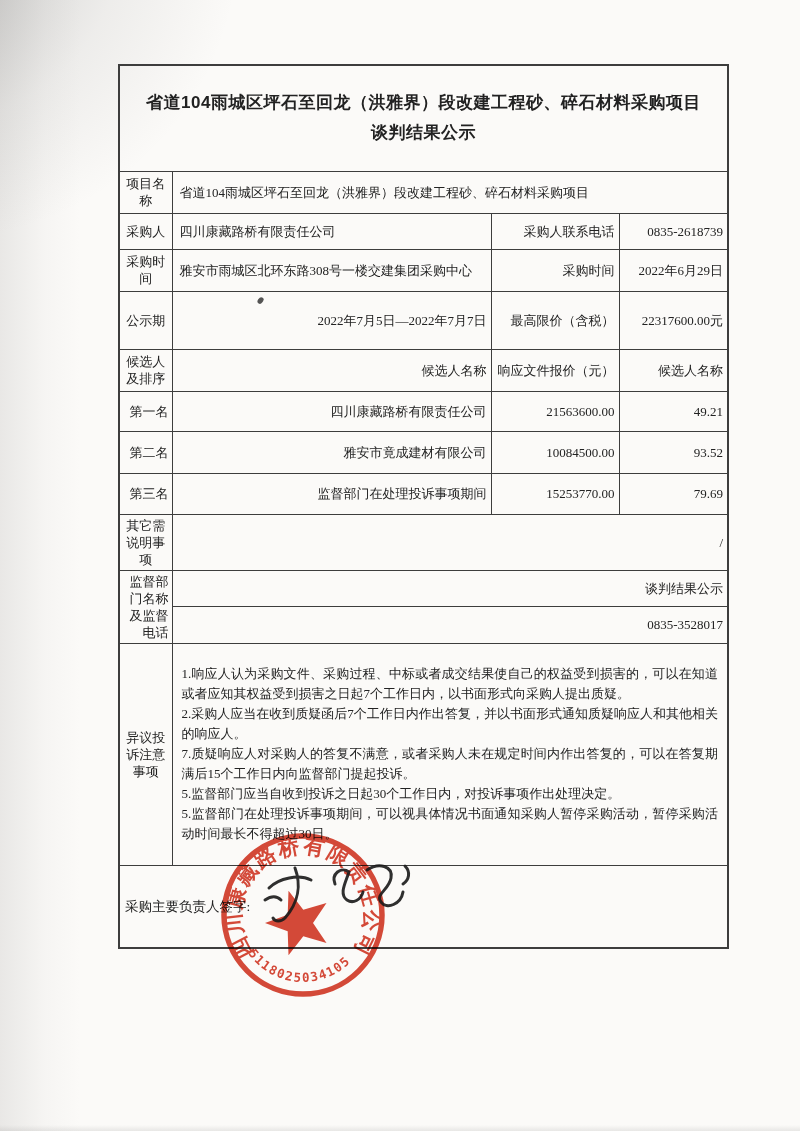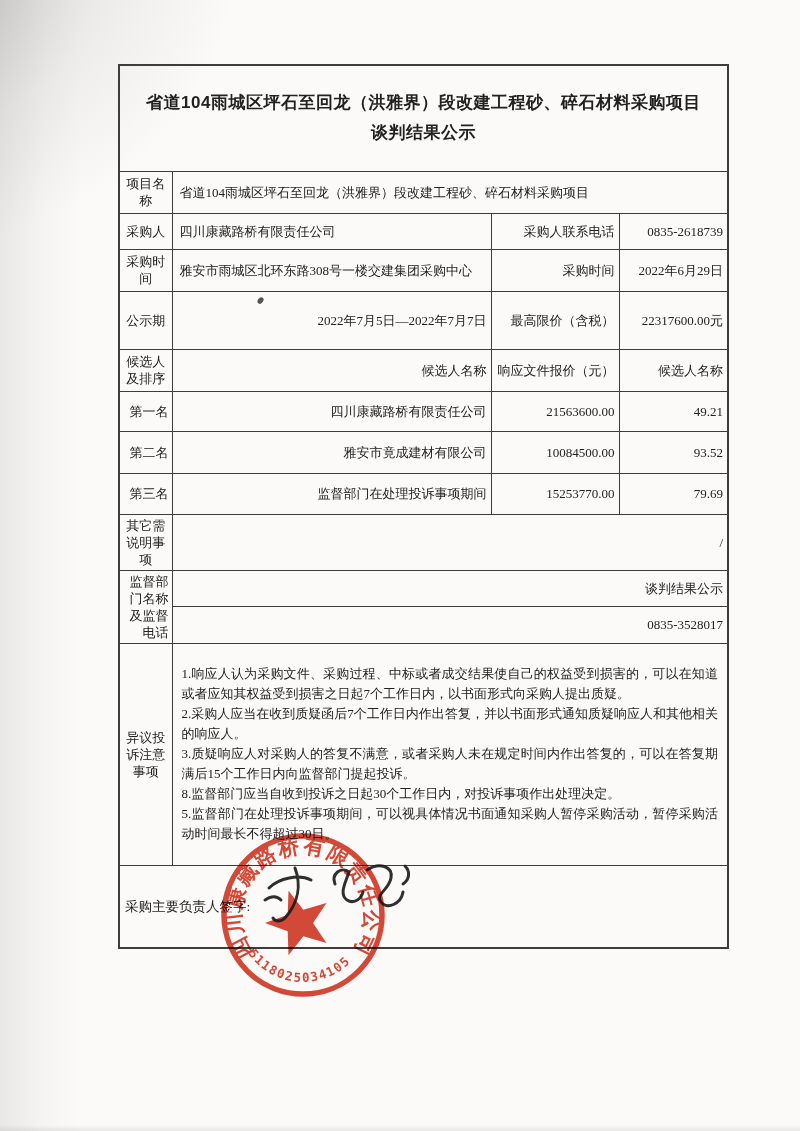--- a/index.html
+++ b/index.html
@@ -138,22 +138,22 @@
     </tr>
     <tr style="height:36px">
       <td colspan="3" class="ctr">0835-3528017</td>
     </tr>
 
     <tr style="height:222px">
       <td class="lbl">异议投诉注意事项</td>
       <td colspan="3" class="obj-cell">
         <div class="obj-item">1.响应人认为采购文件、采购过程、中标或者成交结果使自己的权益受到损害的，可以在知道或者应知其权益受到损害之日起7个工作日内，以书面形式向采购人提出质疑。</div>
         <div class="obj-item">2.采购人应当在收到质疑函后7个工作日内作出答复，并以书面形式通知质疑响应人和其他相关的响应人。</div>
-        <div class="obj-item">3.质疑响应人对采购人的答复不满意，或者采购人未在规定时间内作出答复的，可以在答复期满后15个工作日内向监督部门提起投诉。</div>
-        <div class="obj-item">8.监督部门应当自收到投诉之日起30个工作日内，对投诉事项作出处理决定。</div>
+        <div class="obj-item">7.质疑响应人对采购人的答复不满意，或者采购人未在规定时间内作出答复的，可以在答复期满后15个工作日内向监督部门提起投诉。</div>
+        <div class="obj-item">5.监督部门应当自收到投诉之日起30个工作日内，对投诉事项作出处理决定。</div>
         <div class="obj-item">5.监督部门在处理投诉事项期间，可以视具体情况书面通知采购人暂停采购活动，暂停采购活动时间最长不得超过30日。</div>
       </td>
     </tr>
 
     <tr style="height:83px">
       <td colspan="4" class="sig-cell">
         <span class="sig-label">采购主要负责人签字:</span>
       </td>
     </tr>
   </tbody>

